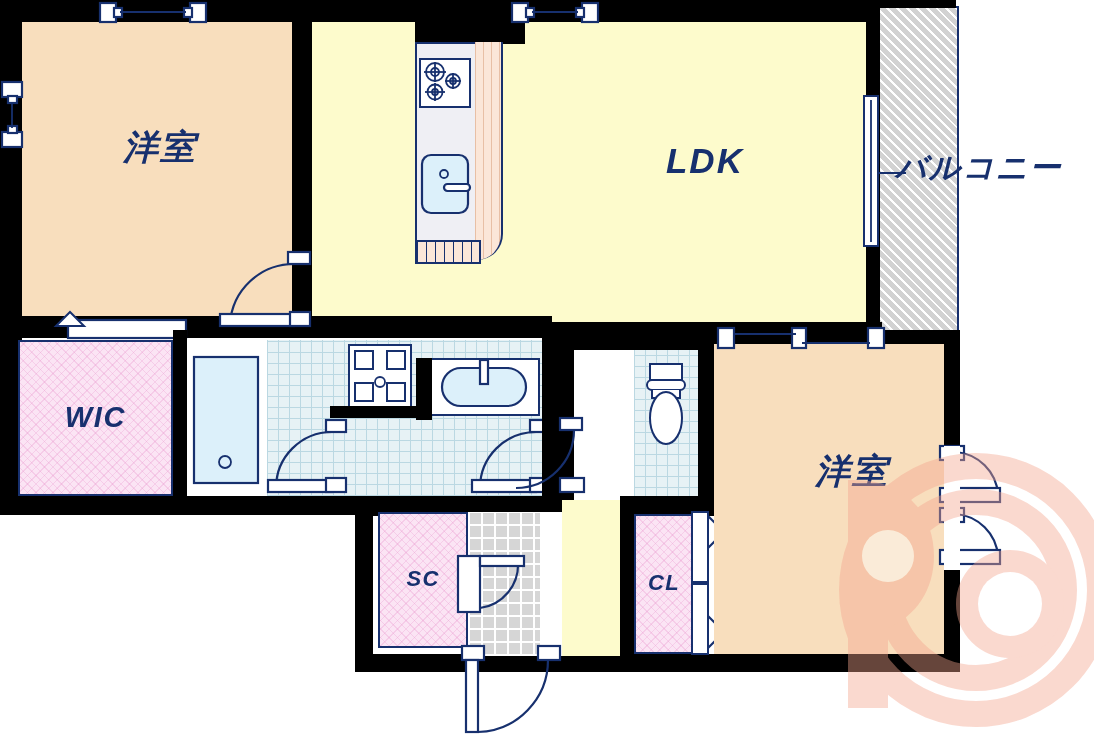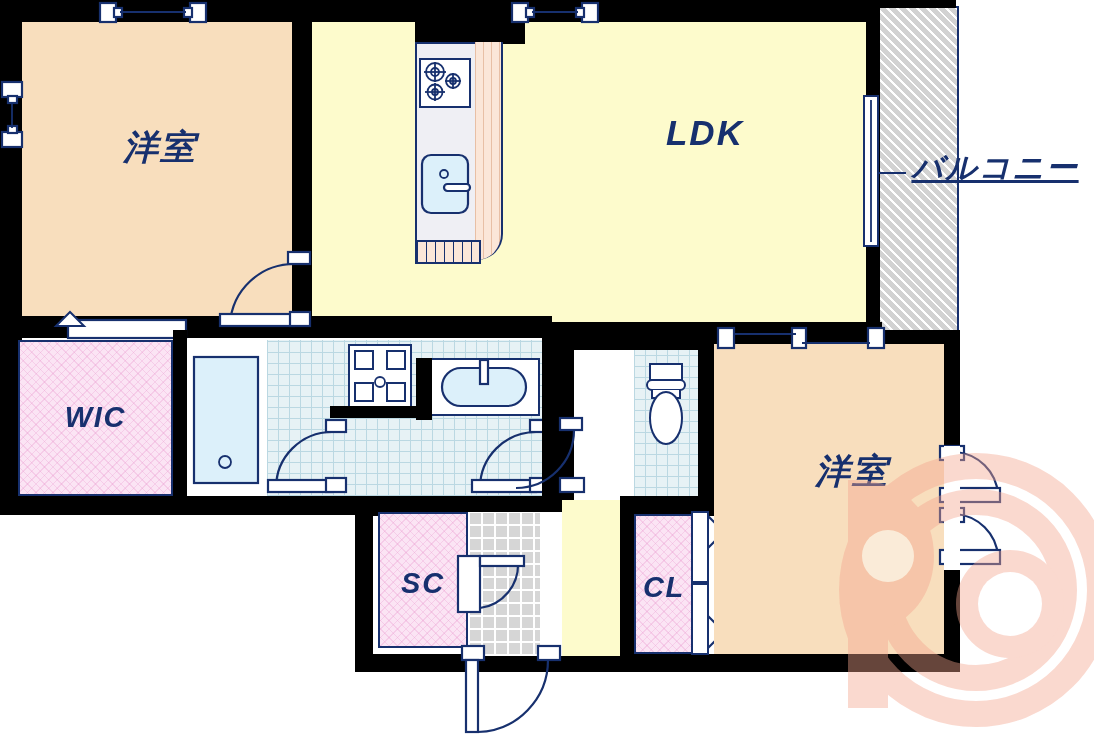--- a/index.html
+++ b/index.html
@@ -41,21 +41,21 @@
   }
   
   .lbl{
      color:#17306E;font-weight:bold;font-style:italic;
      white-space:nowrap;letter-spacing:.06em;line-height:1.18;
      text-align:center;
   }
   .lbl-lg{font-size:35px;}
   .lbl-md{font-size:31px;}
   .lbl-sm{font-size:29px;}
-  .lbl-xs{font-size:29px;}
+  .lbl-xs{font-size:22px;}
   
   svg{display:block;overflow:visible;}
   .ln{fill:none;stroke:#17306E;stroke-width:2.2;}
   .ln-thin{fill:none;stroke:#17306E;stroke-width:1.8;}
   .ln-fillw{fill:#ffffff;stroke:#17306E;stroke-width:2.2;}
   .ln-fillb{fill:#DCF0FA;stroke:#17306E;stroke-width:2.2;}
   
   #wm{opacity:.42;pointer-events:none;}
 </style>
 </head>
@@ -64,21 +64,21 @@
 <div id="stage">
 
   <div class="abs fill-balcony" style="left:877px;top:6px;width:78px;height:330px;border:2px solid #17306E;"></div>
   <div class="abs wall" style="left:866px;top:0px;width:14px;height:342px;"></div>
   <div class="abs wall" style="left:866px;top:0px;width:90px;height:8px;"></div>
   <div class="abs wall" style="left:866px;top:330px;width:90px;height:12px;"></div>
 
   <svg class="abs" style="left:848px;top:168px;width:62px;height:10px;">
     <line x1="0" y1="5" x2="58" y2="5" class="ln-thin"></line>
   </svg>
-  <div class="abs lbl lbl-md" style="left:895px;top:150px;width:200px;text-align:center;text-decoration:underline;">バルコニー</div>
+  <div class="abs lbl lbl-md" style="left:895px;top:150px;width:200px;text-align:left;">バルコニー</div>
 
   <div class="abs wall" style="left:0px;top:0px;width:880px;height:22px;"></div>
   <div class="abs wall" style="left:0px;top:0px;width:22px;height:338px;"></div>
   <div class="abs wall" style="left:0px;top:330px;width:22px;height:185px;"></div>
   <div class="abs wall" style="left:0px;top:496px;width:380px;height:19px;"></div>
 
   <div class="abs fill-bed room" style="left:22px;top:22px;width:270px;height:300px;"></div>
   <div class="abs wall" style="left:292px;top:0px;width:20px;height:330px;"></div>
   <div class="abs wall" style="left:0px;top:316px;width:312px;height:22px;"></div>
 
@@ -110,21 +110,21 @@
   <svg class="abs" style="left:50px;top:310px;width:136px;height:28px;">
     <rect x="18" y="10" width="118" height="18" class="ln-fillw"></rect>
     <path d="M 6 16 L 20 2 L 34 16 Z" fill="#ffffff" stroke="#17306E" stroke-width="2"></path>
   </svg>
 
   <div class="abs fill-ldk room" style="left:312px;top:22px;width:554px;height:300px;"></div>
   <div class="abs wall" style="left:415px;top:0px;width:110px;height:44px;"></div>
   <div class="abs wall" style="left:312px;top:316px;width:240px;height:22px;"></div>
   <div class="abs wall" style="left:552px;top:322px;width:330px;height:20px;"></div>
 
-  <div class="abs lbl lbl-lg" style="left:600px;top:112px;width:210px;">LDK</div>
+  <div class="abs lbl lbl-lg" style="left:600px;top:140px;width:210px;">LDK</div>
 
   <svg class="abs" style="left:510px;top:0px;width:90px;height:24px;">
     <rect x="2" y="3" width="16" height="19" class="ln-fillw"></rect>
     <rect x="72" y="3" width="16" height="19" class="ln-fillw"></rect>
     <rect x="16" y="8" width="8" height="9" class="ln-fillw"></rect>
     <rect x="66" y="8" width="8" height="9" class="ln-fillw"></rect>
     <line x1="22" y1="12" x2="68" y2="12" class="ln-thin"></line>
   </svg>
 
   <svg class="abs" style="left:860px;top:96px;width:24px;height:152px;">

